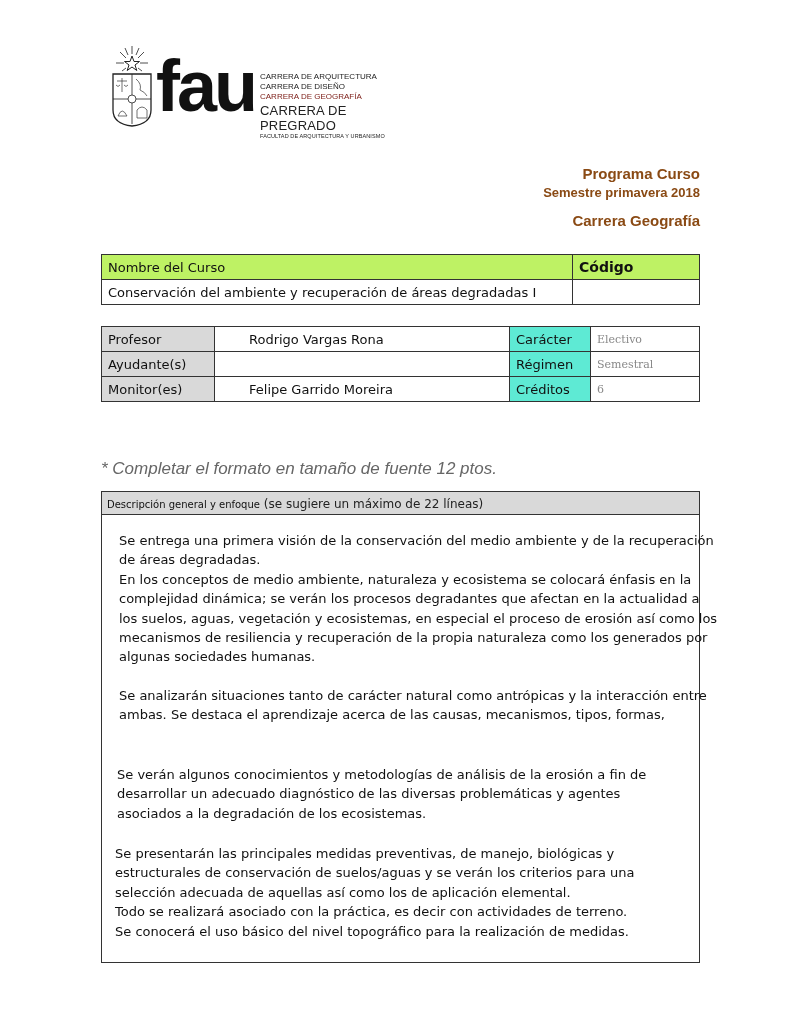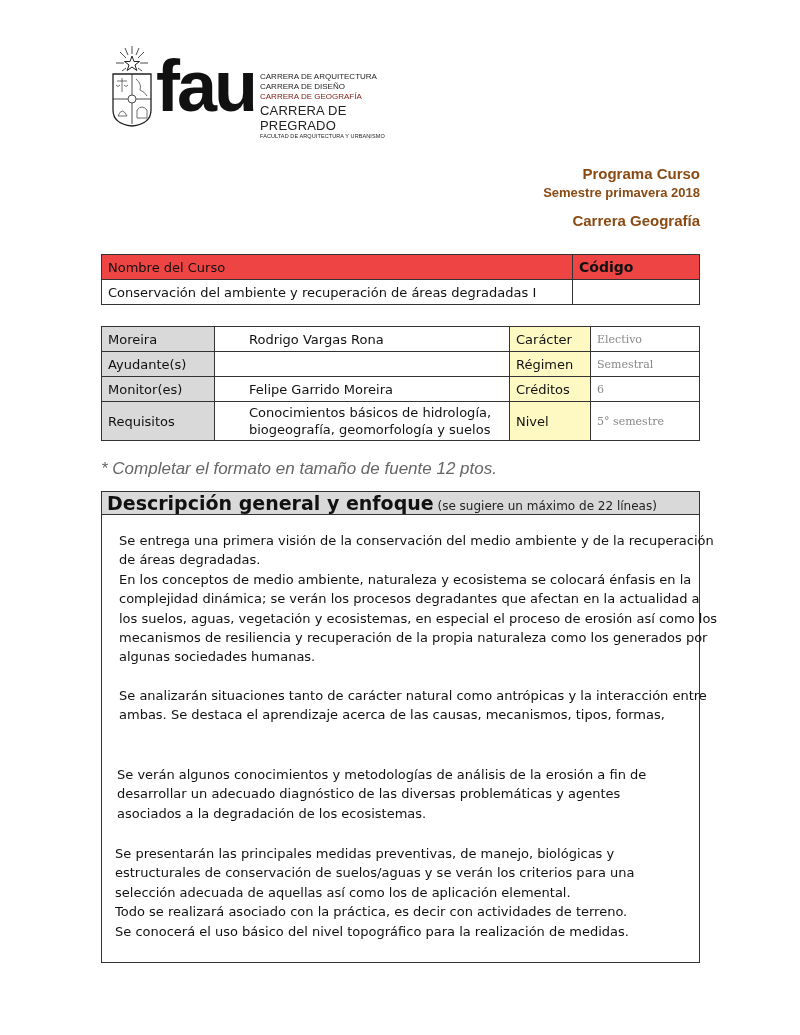--- a/index.html
+++ b/index.html
@@ -19,38 +19,38 @@
     .heading { position: absolute; right: 100px; top: 164px; text-align: right; color: #8a4a14; font-family: "Liberation Sans", sans-serif; font-weight: bold; }
     .heading .h1 { font-size: 15px; line-height: 20px; }
     .heading .h2 { font-size: 13px; line-height: 18px; }
     .heading .h3 { font-size: 15px; line-height: 20px; margin-top: 9px; }
 
     
     table { border-collapse: collapse; position: absolute; left: 101px; width: 599px; font-family: "DejaVu Sans", sans-serif; }
     td { border: 1.5px solid #333; padding: 0 6px; font-size: 13px; color: #111; }
     .t1 { top: 254px; }
     .t1 td { height: 24px; }
-    .t1 .gray { background: #ef4444; }
+    .t1 .gray { background: #bef264; }
     .t1 .codigo { font-weight: bold; font-size: 14px; width: 114px; }
 
     .t2 { top: 326px; }
     .t2 td { height: 24px; }
     .t2 .lab { background: #d9d9d9; width: 100px; }
     .t2 .val { width: 254px; padding-left: 34px; }
-    .t2 .lab2 { background: #fef9c3; width: 68px; }
+    .t2 .lab2 { background: #5eead4; width: 68px; }
     .t2 .val2 { color: #888; font-family: "DejaVu Serif", serif; font-size: 11px; }
     .t2 .tall td { height: 36px; }
     .t2 .req { line-height: 17px; padding-top: 1px; padding-bottom: 1px; }
 
     .note { position: absolute; left: 101px; top: 459px; font-family: "Liberation Sans", sans-serif; font-size: 17px; color: #666; font-style: italic; }
 
     
     .desc { position: absolute; left: 101px; top: 491px; width: 597px; height: 470px; border: 1.5px solid #333; }
     .desc-head { background: #d9d9d9; border-bottom: 1.5px solid #333; height: 22px; line-height: 22px; padding-left: 5px; }
-    .desc-title { font-weight: bold; font-size: 19px; }
+    .desc-title { font-weight: normal; font-size: 10px; }
     .desc-sub { font-size: 12px; color: #222; }
     .desc-body { position: absolute; left: 0; top: 24px; right: 0; bottom: 0; font-size: 13px; line-height: 19.4px; color: #111; }
     .para { position: absolute; }
     .p1 { left: 17px; top: 15px; width: 590px; }
     .p2 { left: 17px; top: 170px; width: 590px; }
     .p3 { left: 15px; top: 249px; width: 590px; }
     .p4 { left: 13px; top: 328px; width: 590px; }
     .line { display: block; white-space: nowrap; }
   </style>
 </head>
@@ -113,45 +113,36 @@
   <tr>
     <td>Conservación del ambiente y recuperación de áreas degradadas I</td>
     <td></td>
   </tr>
 </tbody>
   </table>
 
 <table class="t2">
   <tbody>
       <tr>
-    <td class="lab">Moreira</td>
+    <td class="lab">Profesor</td>
     <td class="val">Rodrigo Vargas Rona</td>
     <td class="lab2">Carácter</td>
     <td class="val2">Electivo</td>
   </tr>
   <tr>
     <td class="lab">Ayudante(s)</td>
     <td class="val"></td>
     <td class="lab2">Régimen</td>
     <td class="val2">Semestral</td>
   </tr>
   <tr>
     <td class="lab">Monitor(es)</td>
     <td class="val">Felipe Garrido Moreira</td>
     <td class="lab2">Créditos</td>
     <td class="val2">6</td>
-  </tr>
-  <tr class="tall">
-    <td class="lab">Requisitos</td>
-    <td class="val req">
-      <div>Conocimientos básicos de hidrología,</div>
-      <div>biogeografía, geomorfología  y suelos</div>
-    </td>
-    <td class="lab2">Nivel</td>
-    <td class="val2">5° semestre</td>
   </tr>
 </tbody>
   </table>
 
 <div class="note">* Completar el formato en tamaño de fuente 12 ptos.</div>
 
 <div class="desc">
   <div class="desc-head">
     <span class="desc-title">Descripción general y enfoque</span><span class="desc-sub"> (se sugiere un máximo de 22 líneas)</span>
   </div>

